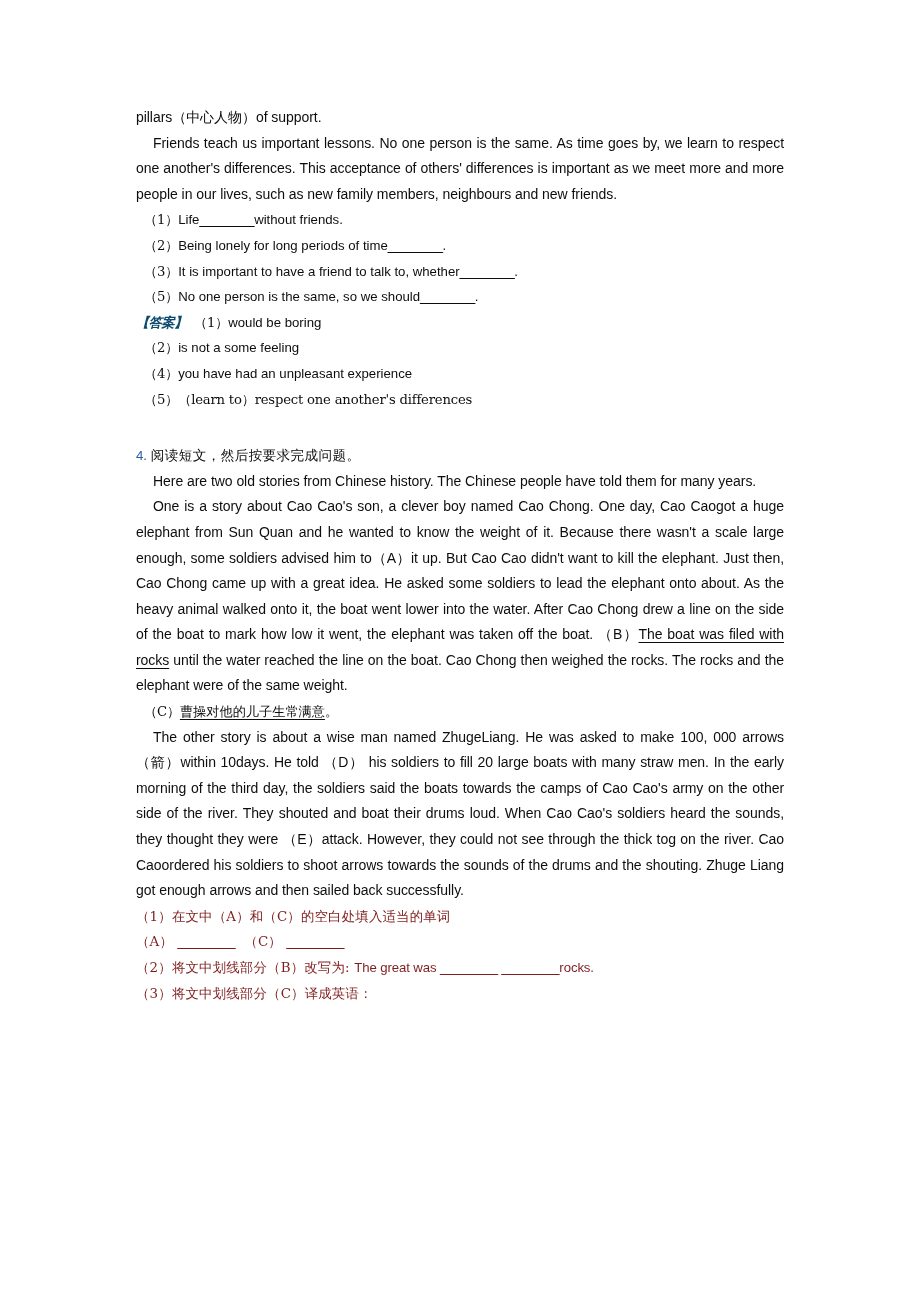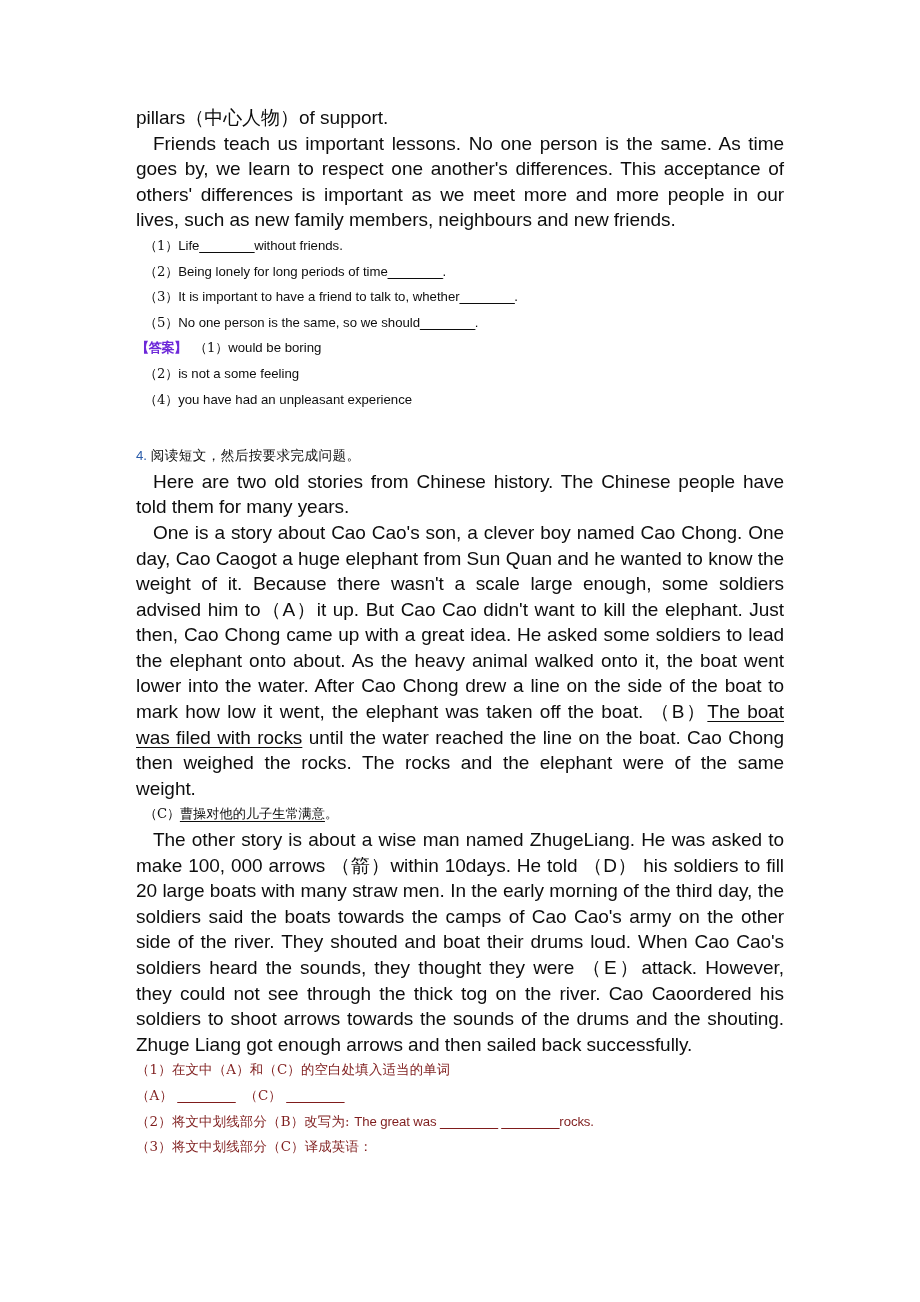--- a/index.html
+++ b/index.html
@@ -16,21 +16,21 @@
     overflow: hidden;
   }
   .page {
     position: absolute;
     left: 136px;
     top: 0;
     width: 648px;
     height: 1302px;
   }
   .body-text {
-    font-size: 19px;
+    font-size: 14px;
     line-height: 25.6px;
     text-align: justify;
     text-justify: inter-word;
     color: #0d0d0d;
     margin: 0;
     letter-spacing: -0.05px;
   }
   .para {
     text-indent: 17px;
   }
@@ -53,23 +53,24 @@
     line-height: 25.6px;
     margin: 0;
     padding-left: 0px;
     white-space: nowrap;
     color: #0d0d0d;
   }
   .aline-indent {
     padding-left: 8px;
   }
   .ans-label {
-    color: #6d28d9;
+    color: #0c4a6e;
     font-weight: 600;
     letter-spacing: -0.5px;
+    font-style: italic;
   }
   .sec-head {
     font-size: 13.2px;
     line-height: 25.6px;
     margin: 0;
     white-space: nowrap;
     color: #0d0d0d;
   }
   .sec-num {
     color: #2a5caa;
@@ -130,20 +131,21 @@
     <p class="qline"><span class="qnum">（1）</span><span>Life</span><span class="blank">________</span><span>without friends.</span></p>
     <p class="qline"><span class="qnum">（2）</span><span>Being lonely for long periods of time</span><span class="blank">________</span><span>.</span></p>
     <p class="qline"><span class="qnum">（3）</span><span>It is important to have a friend to talk to, whether</span><span class="blank">________</span><span>.</span></p>
     <p class="qline"><span class="qnum">（5）</span><span>No one person is the same, so we should</span><span class="blank">________</span><span>.</span></p>
   </div>
 
   <div>
     <p class="aline"><span class="ans-label cjk">【答案】</span><span>&nbsp;&nbsp;</span><span class="qnum">（1）</span><span>would be boring</span></p>
     <p class="aline aline-indent"><span class="qnum">（2）</span><span>is not a some feeling</span></p>
     <p class="aline aline-indent"><span class="qnum">（4）</span><span>you have had an unpleasant experience</span></p>
+    <p class="aline aline-indent"><span class="qnum">（5）</span><span class="qnum">（learn to）respect one another's differences</span></p>
   </div>
 
   <p class="sec-head gap-before-sec"><span class="sec-num">4.</span><span>&nbsp;</span><span class="cjk-head">阅读短文，然后按要求完成问题。</span></p>
 
   <p class="body-text para">Here are two old stories from Chinese history. The Chinese people have told them for many years.</p>
 
   <p class="body-text para"><span>One is a story about Cao Cao's son, a clever boy named Cao Chong. One day, Cao Caogot a huge elephant from Sun Quan and he wanted to know the weight of it. Because there wasn't a scale large enough, some soldiers advised him to（A）it up. But Cao Cao didn't want to kill the elephant. Just then, Cao Chong came up with a great idea. He asked some soldiers to lead the elephant onto about. As the heavy animal walked onto it, the boat went lower into the water. After Cao Chong drew a line on the side of the boat to mark how low it went, the elephant was taken off the boat. （B）</span><span class="ul">The boat was filed with rocks</span><span> until the water reached the line on the boat. Cao Chong then weighed the rocks. The rocks and the elephant were of the same weight.</span></p>
 
   <p class="qline"><span class="qnum">（C）</span><span class="ul cjk">曹操对他的儿子生常满意</span><span class="cjk">。</span></p>
 

